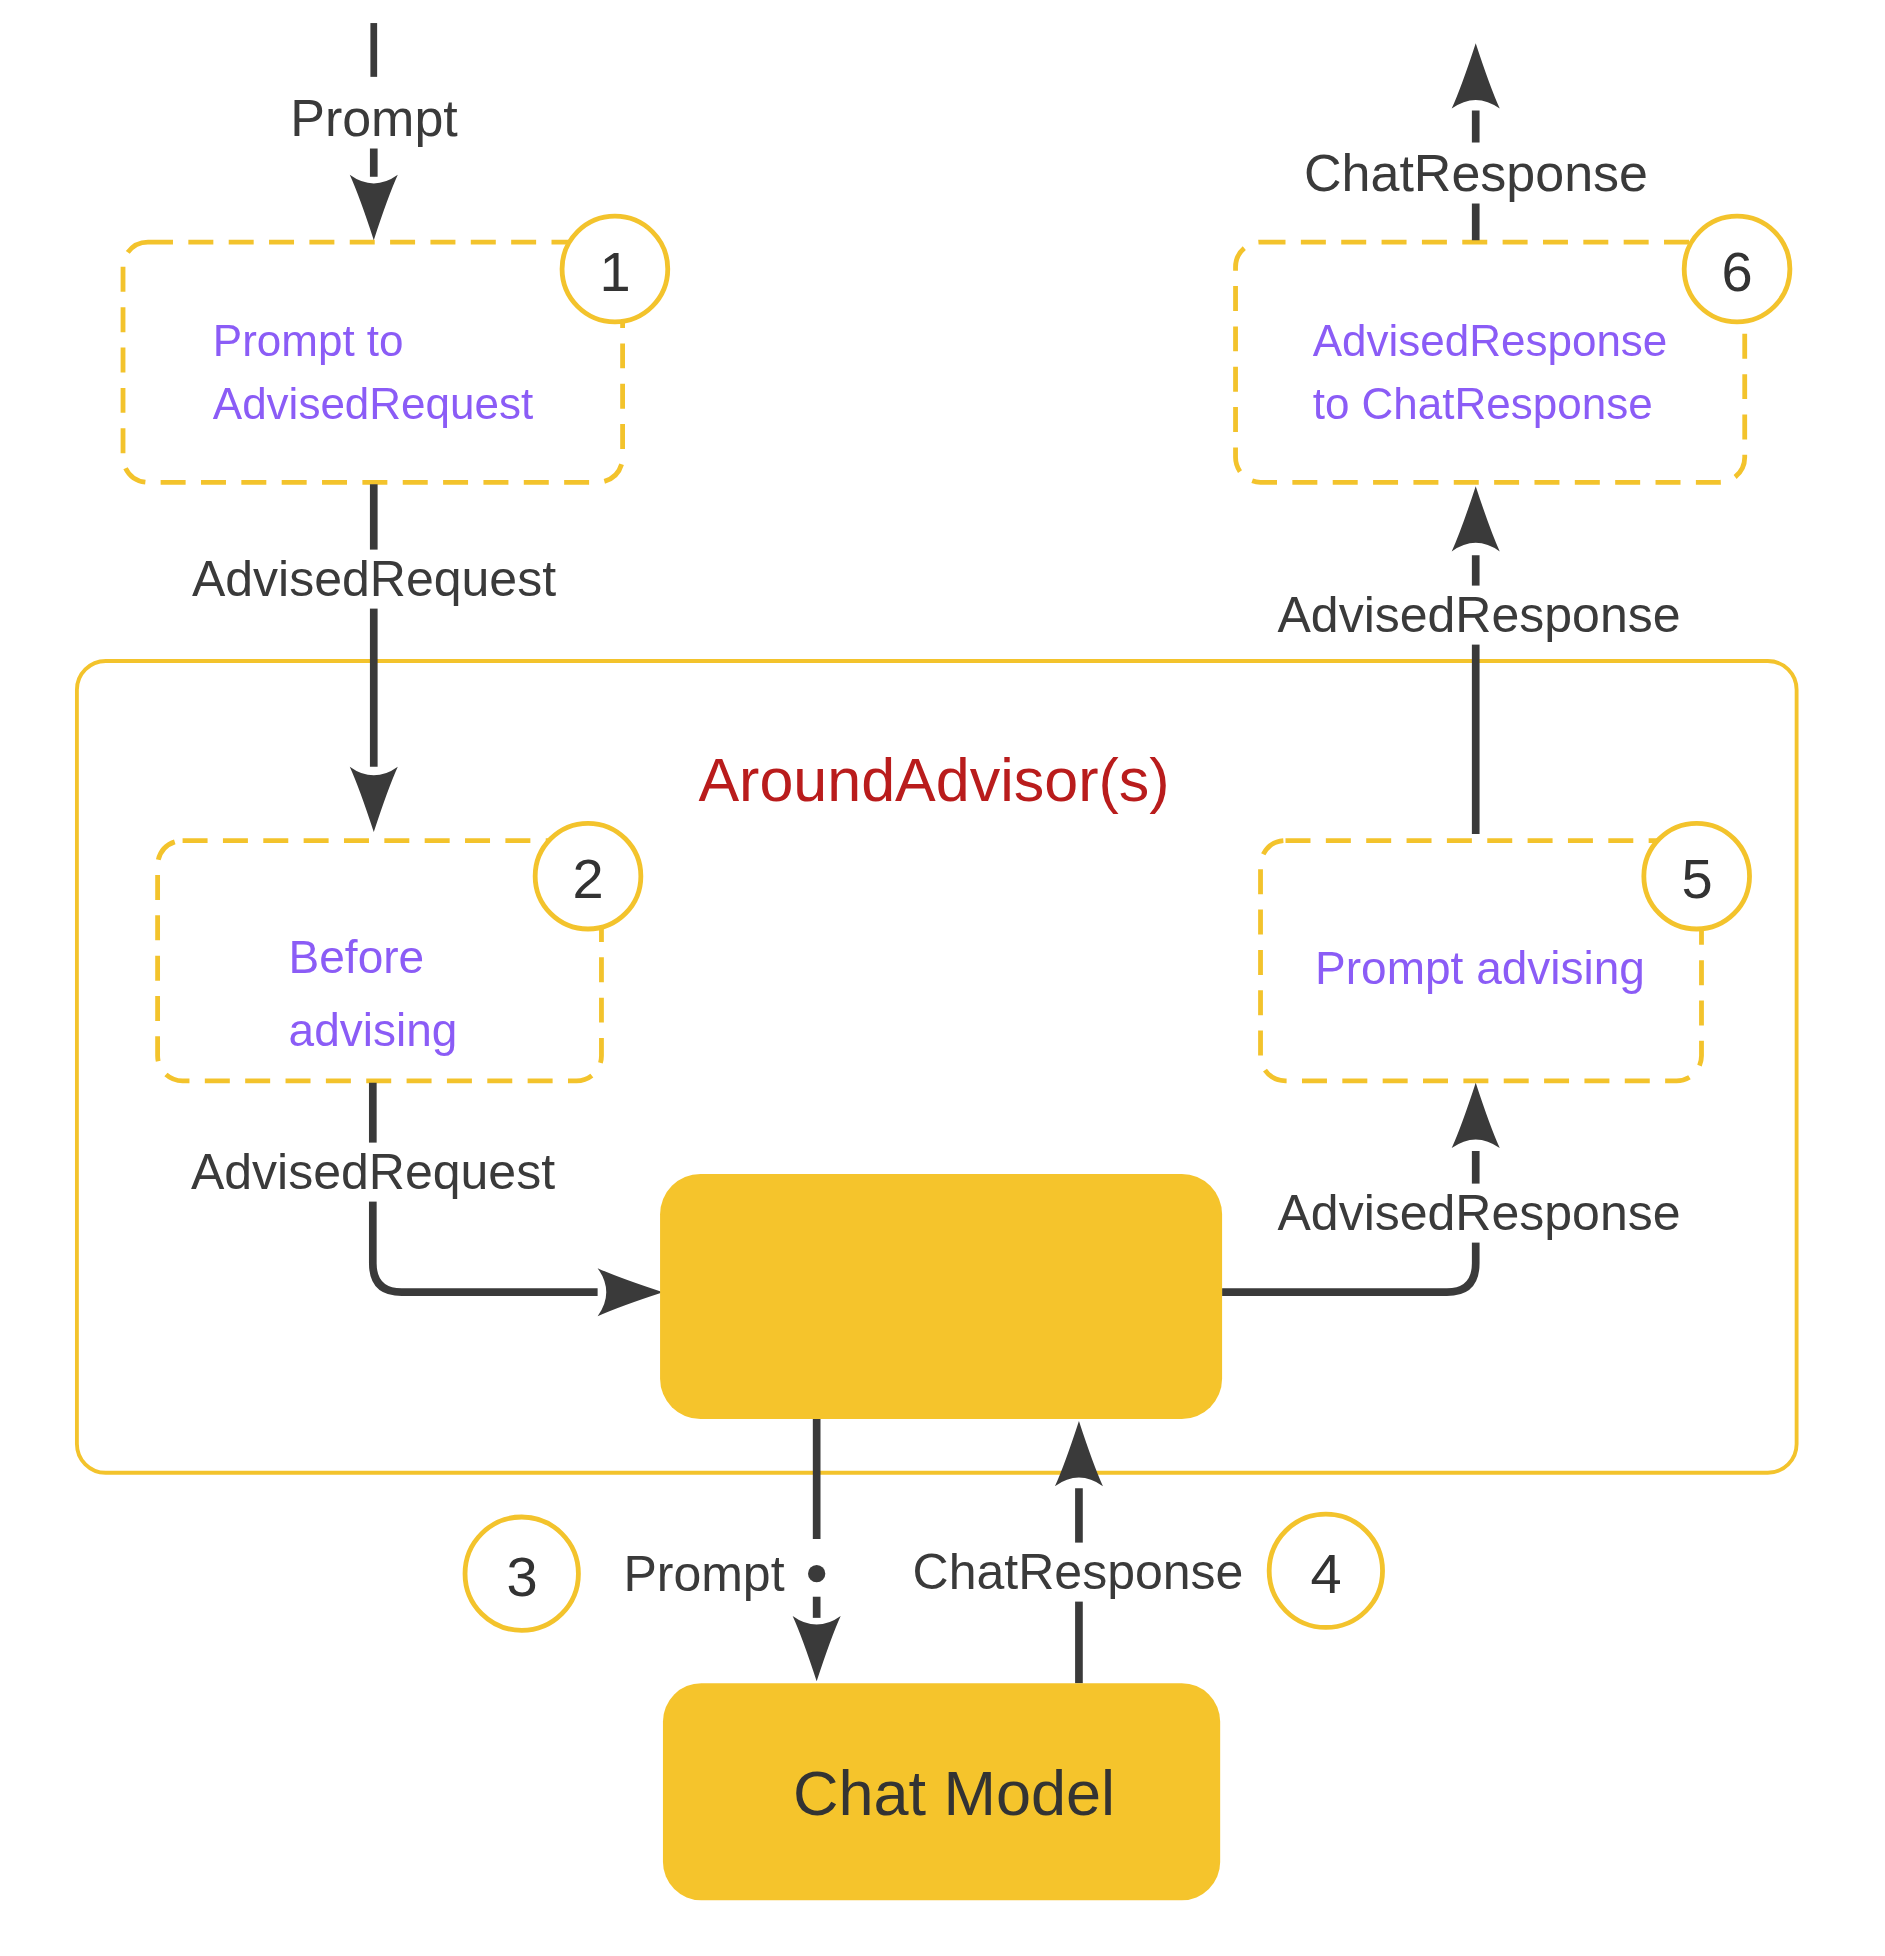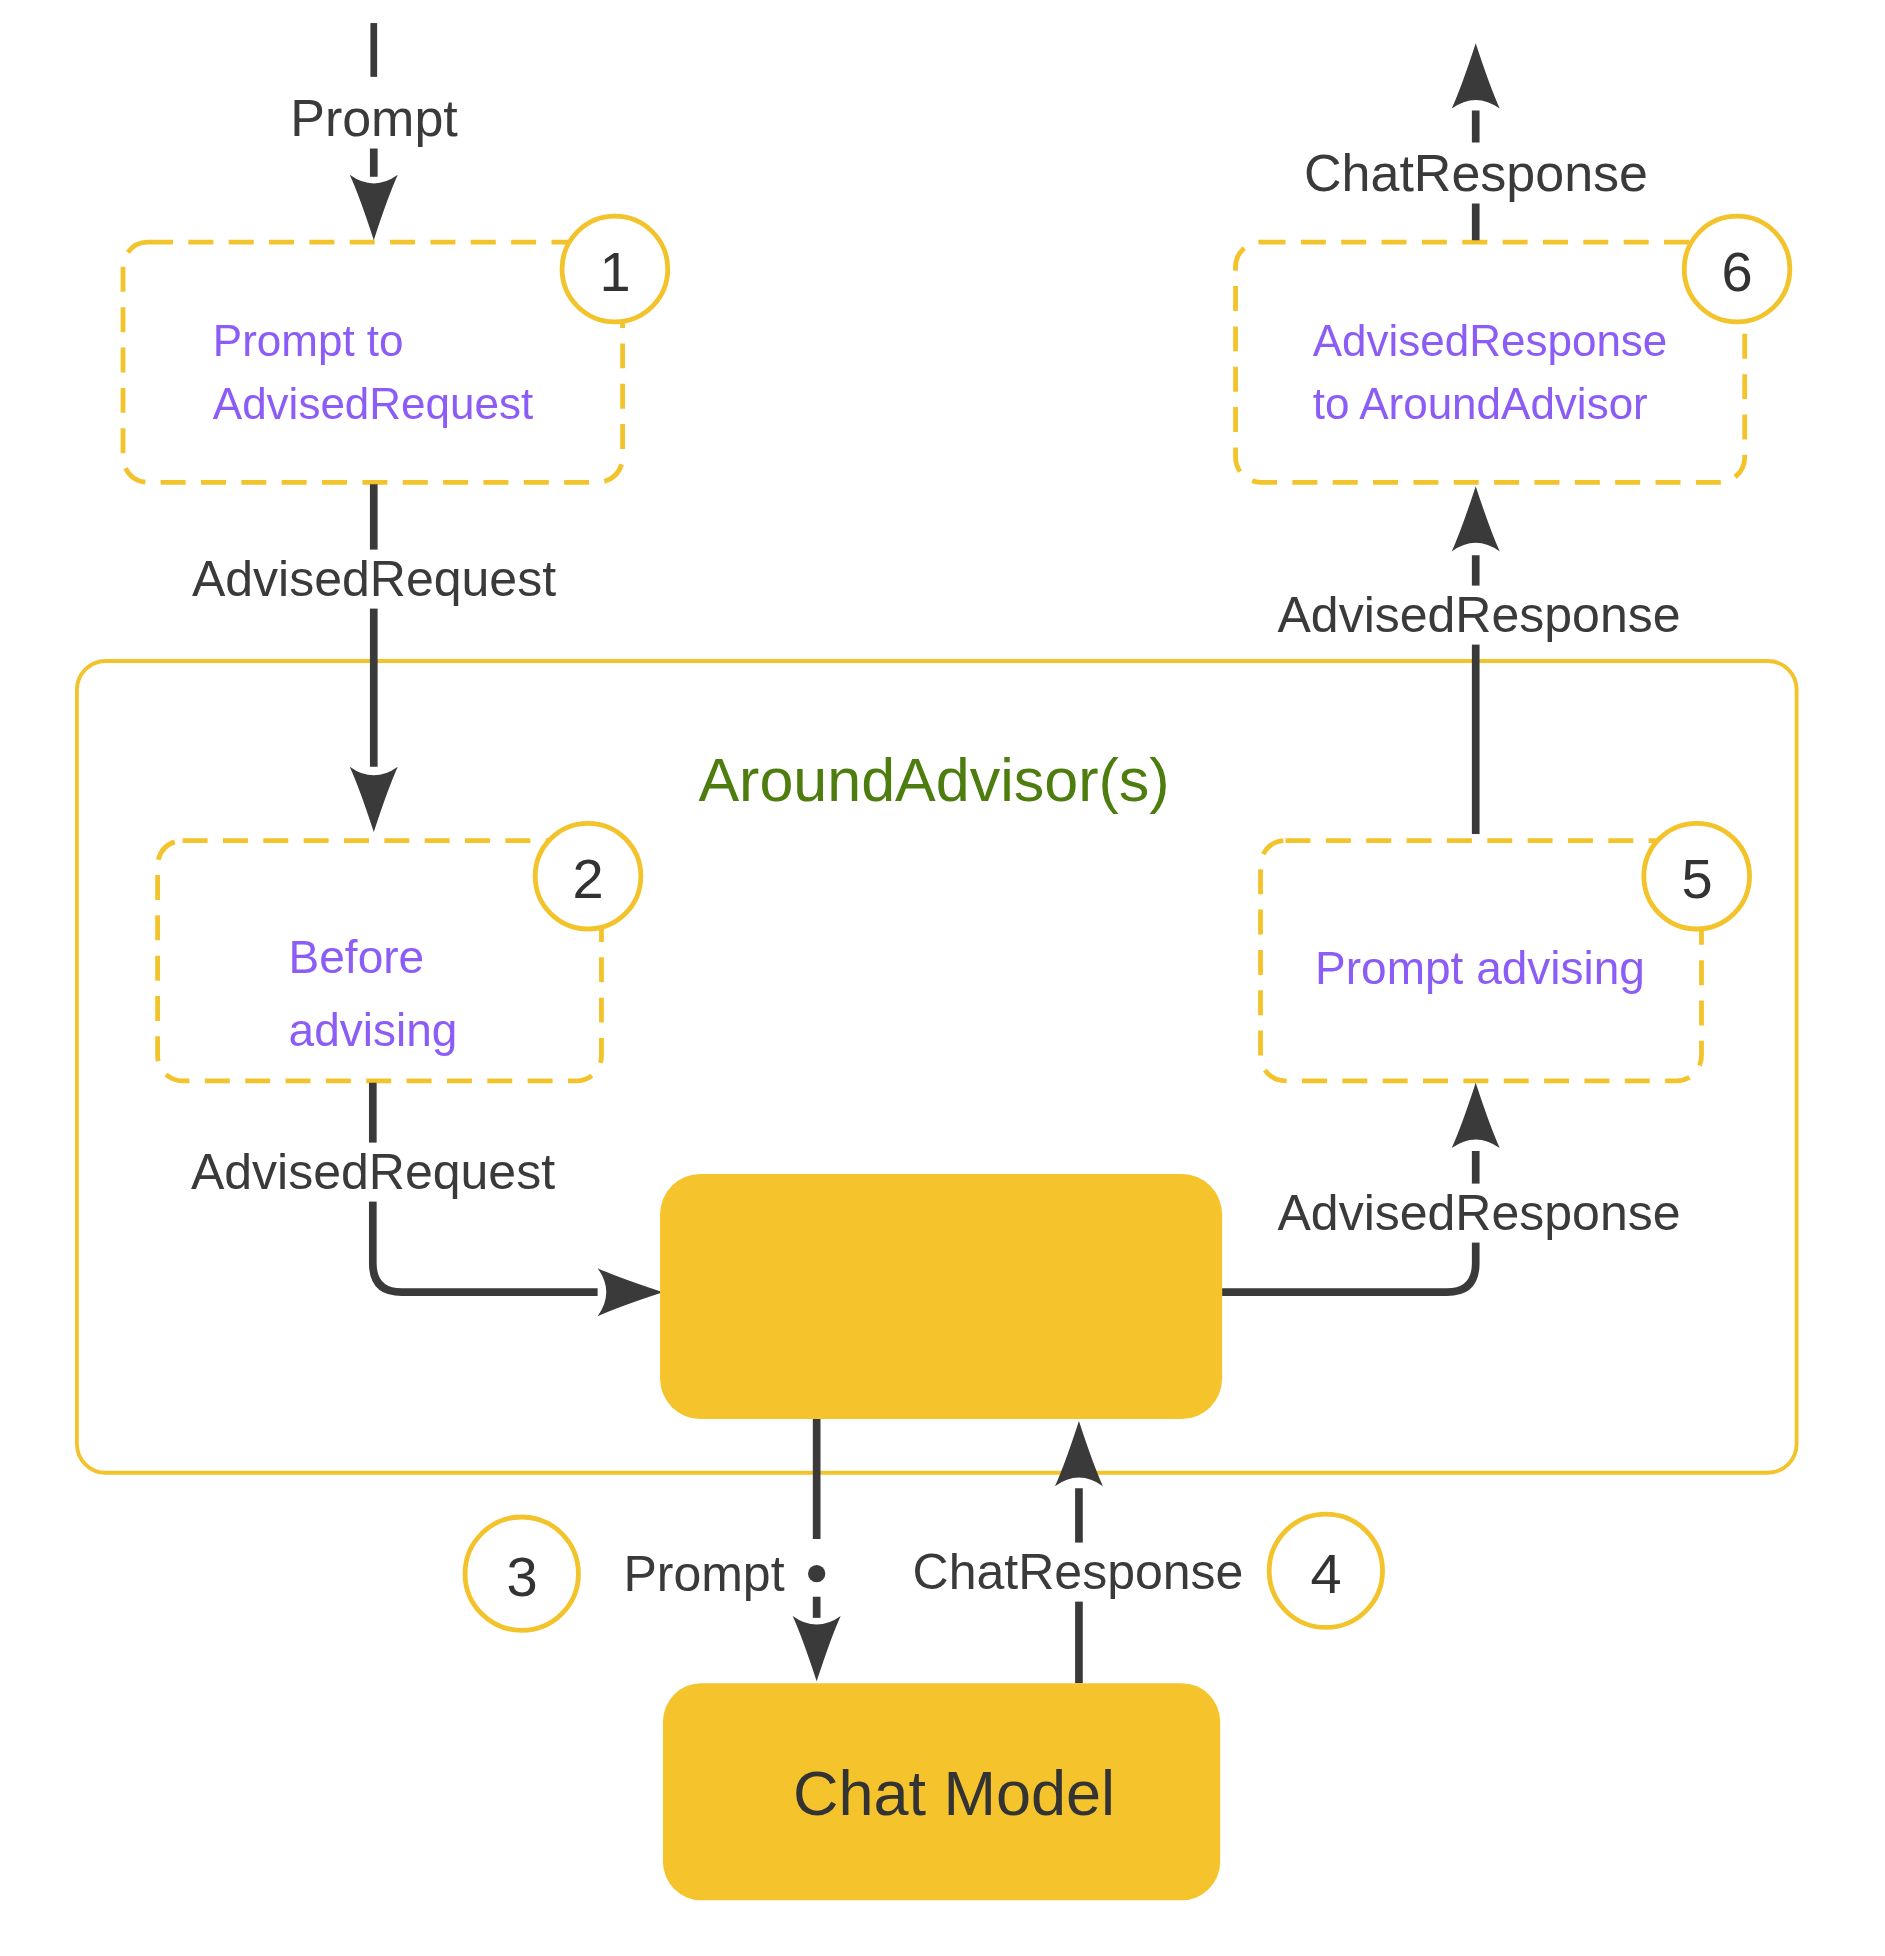--- a/index.html
+++ b/index.html
@@ -47,21 +47,21 @@
   
   .solid-text {
     font-size: 63px;
     line-height: 75px;
     text-align: center;
     color: #333333;
   }
   
   .container-title {
     font-size: 61px;
-    color: #4d7c0f;
+    color: #b91c1c;
   }
   
   .badge-num {
     font-size: 56px;
     color: #333333;
   }
 </style>
 </head>
 <body>
 
@@ -141,21 +141,21 @@
   <div class="abs flow-label big" style="left:1476px; top:173px;">ChatResponse</div>
   <div class="abs flow-label" style="left:704px; top:1574px;">Prompt</div>
   <div class="abs flow-label" style="left:1078px; top:1572px;">ChatResponse</div>
 
   <div class="abs step-text" style="left:373px; top:372px;">
     <div>Prompt to</div>
     <div>AdvisedRequest</div>
   </div>
   <div class="abs step-text" style="left:1490px; top:372px;">
     <div>AdvisedResponse</div>
-    <div>to AroundAdvisor</div>
+    <div>to ChatResponse</div>
   </div>
   <div class="abs step-text tight" style="left:373px; top:994px;">
     <div>Before</div>
     <div>advising</div>
   </div>
   <div class="abs step-text tight" style="left:1480px; top:968px;">Prompt advising</div>
 
   <div class="abs solid-text" style="left:941px; top:1321px;">
   </div>
   <div class="abs solid-text" style="left:941px; top:1793px;margin-left:13px;">Chat Model</div>

